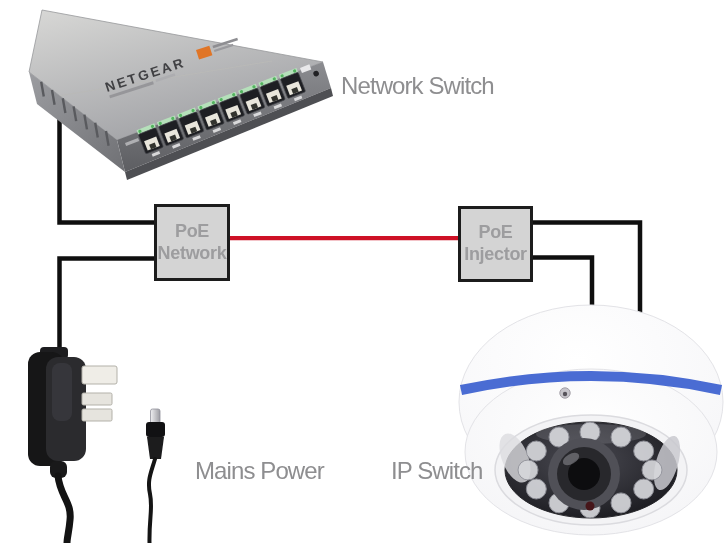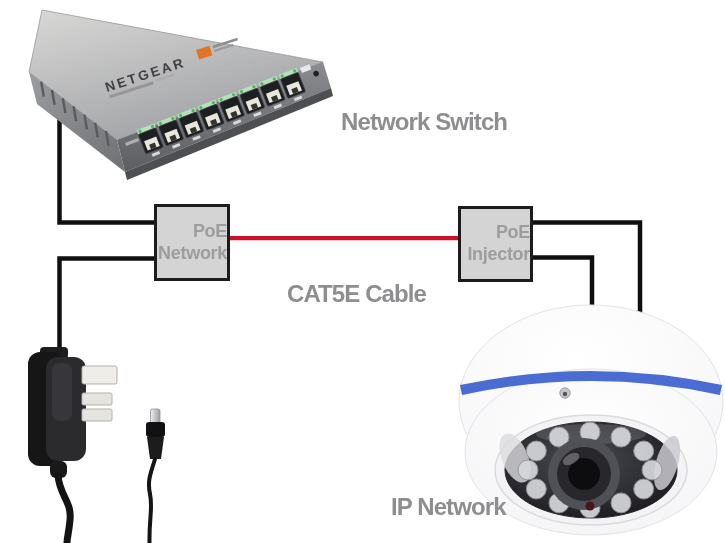--- a/index.html
+++ b/index.html
@@ -5,29 +5,29 @@
   html,body{margin:0;padding:0;background:#fff;}
   .stage{
     position:relative;width:725px;height:543px;background:#ffffff;overflow:hidden;
     font-family:"Liberation Sans",sans-serif;
   }
   .stage svg{position:absolute;left:0;top:0;}
   .node{
     position:absolute;box-sizing:border-box;
     background:#d4d4d4;border:3px solid #1c1c1c;
     color:#9d9d9f;font-weight:bold;font-size:18px;line-height:1.22;
-    letter-spacing:-0.3px;text-align:right;
+    letter-spacing:-0.3px;text-align:center;
     display:flex;flex-direction:column;justify-content:center;
   }
   .node span{display:block;}
   .node-injector{left:154px;top:204px;width:76px;height:77px;}
   .node-splitter{left:458px;top:206px;width:75px;height:76px;}
   .lbl{
-    position:absolute;font-weight:bold;color:#8e8e90;
-    font-size:24px;letter-spacing:-0.9px;white-space:nowrap;margin-top:36px;
+    position:absolute;font-weight:normal;color:#8e8e90;
+    font-size:24px;letter-spacing:-0.9px;white-space:nowrap;
   }
   .lbl-switch{left:341px;top:72px;}
   .lbl-cat5e{left:287px;top:244px;}
   .lbl-mains{left:195px;top:457px;}
   .lbl-camera{left:391px;top:457px;}
 </style>
 </head>
 <body>
 
 <div class="stage">
@@ -182,16 +182,16 @@
   <div class="node node-injector">
     <span>PoE</span>
     <span>Network</span>
   </div>
   <div class="node node-splitter">
     <span>PoE</span>
     <span>Injector</span>
   </div>
 
   <div class="lbl lbl-switch">Network Switch</div>
-  <div class="lbl lbl-cat5e">CAT5E Cable</div>
-  <div class="lbl lbl-camera">IP Network</div>
+  <div class="lbl lbl-mains">Mains Power</div>
+  <div class="lbl lbl-camera">IP Switch</div>
 
 </div>
 
 </body></html>

